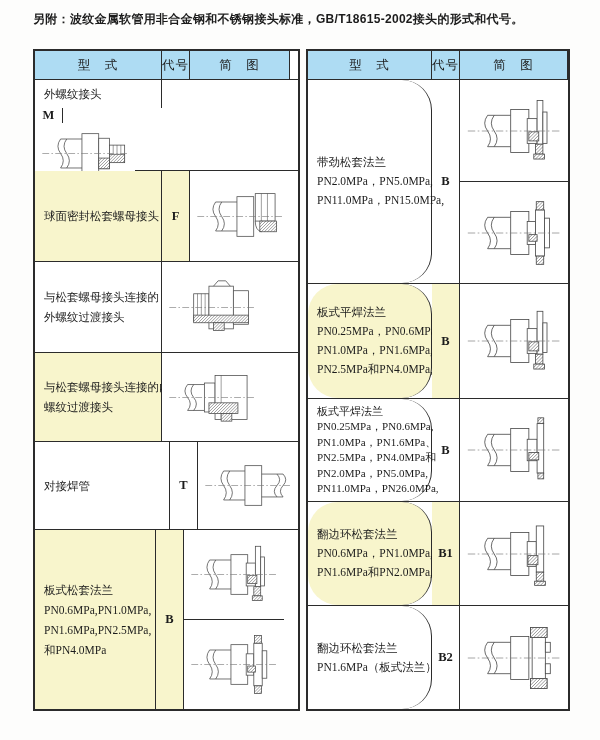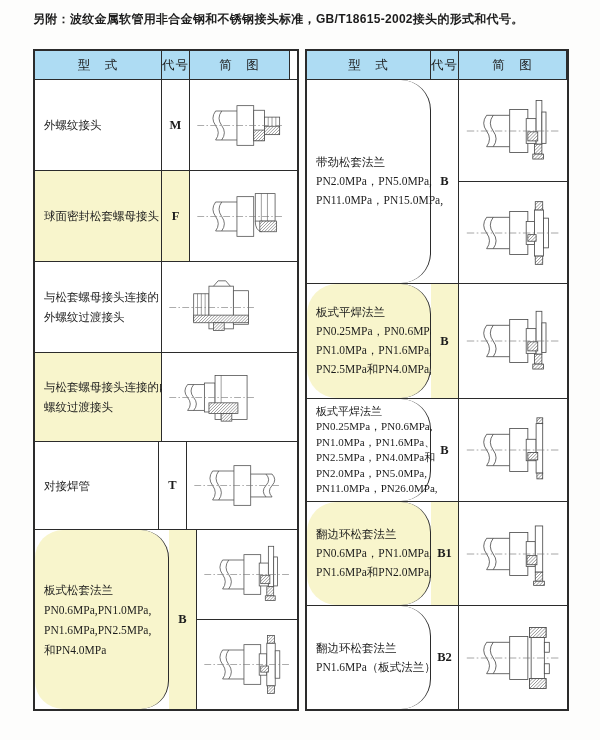--- a/index.html
+++ b/index.html
@@ -43,21 +43,21 @@
 
 <div id="page">
   <div id="note">另附：波纹金属软管用非合金钢和不锈钢接头标准，GB/T18615-2002接头的形式和代号。</div>
   <div id="tables">
     <div class="tbl tbl-left" id="tbl-left">
         <div class="trow head">
           <div class="cell" style="width: 127px;">型　式</div>
           <div class="cell" style="width: 28px;">代号</div>
           <div class="cell" style="width: 100px;">简　图</div>
         </div>
-        <div class="trow" style="height: 90px;">
+        <div class="trow" style="height: 90px; flex-direction: column;">
           <div class="cell type" style="width: 127px;">
             <div class="type-line">外螺纹接头</div>
           </div>
           <div class="cell code" style="width: 28px;">M</div>
           <div class="cell diag" style="width: 100px;">
             <div class="half">
               <svg viewBox="0 0 120 80" width="92" height="61">
                 <path d="M28,21 q-7,9.5 0,19 q7,9.5 0,19" fill="none" stroke="#4a4a4a" stroke-width="1"></path>
                 <path d="M36,21 q-7,9.5 0,19 q7,9.5 0,19" fill="none" stroke="#4a4a4a" stroke-width="1"></path>
                 <line x1="28" y1="21" x2="56" y2="21" stroke="#4a4a4a" stroke-width="1"></line>
@@ -199,21 +199,21 @@
                 <line x1="72" y1="69" x2="80" y2="61" stroke="#4a4a4a" stroke-width="0.7"></line>
                 <line x1="74" y1="71" x2="84" y2="61" stroke="#4a4a4a" stroke-width="0.7"></line>
                 <line x1="78" y1="71" x2="86" y2="63" stroke="#4a4a4a" stroke-width="0.7"></line>
                 <line x1="82" y1="71" x2="86" y2="67" stroke="#4a4a4a" stroke-width="0.7"></line>
                 <line x1="4" y1="40" x2="116" y2="40" stroke="#777" stroke-width="0.8" stroke-dasharray="9 3 2 3"></line>
               </svg>
             </div>
           </div>
         </div>
         <div class="trow" style="height: 87px;">
-          <div class="cell type" style="width: 124px;">
+          <div class="cell type" style="width: 135px;">
             <div class="type-line">对接焊管</div>
           </div>
           <div class="cell code" style="width: 28px;">T</div>
           <div class="cell diag" style="width: 100px;">
             <div class="half">
               <svg viewBox="0 0 120 80" width="92" height="61">
                 <path d="M28,21 q-7,9.5 0,19 q7,9.5 0,19" fill="none" stroke="#4a4a4a" stroke-width="1"></path>
                 <path d="M36,21 q-7,9.5 0,19 q7,9.5 0,19" fill="none" stroke="#4a4a4a" stroke-width="1"></path>
                 <line x1="28" y1="21" x2="56" y2="21" stroke="#4a4a4a" stroke-width="1"></line>
                 <line x1="28" y1="59" x2="56" y2="59" stroke="#4a4a4a" stroke-width="1"></line>
@@ -221,21 +221,21 @@
                 <line x1="78" y1="25" x2="106" y2="25" stroke="#4a4a4a" stroke-width="1"></line>
                 <line x1="78" y1="55" x2="106" y2="55" stroke="#4a4a4a" stroke-width="1"></line>
                 <path d="M106,25 q7,7.5 0,15 q-7,7.5 0,15" fill="none" stroke="#4a4a4a" stroke-width="1"></path>
                 <path d="M98,25 q7,7.5 0,15 q-7,7.5 0,15" fill="none" stroke="#4a4a4a" stroke-width="1"></path>
                 <line x1="4" y1="40" x2="116" y2="40" stroke="#777" stroke-width="0.8" stroke-dasharray="9 3 2 3"></line>
               </svg>
             </div>
           </div>
         </div>
         <div class="trow hl" style="height: 179px;">
-          <div class="cell type" style="width: 134px; border-radius: 28px;">
+          <div class="cell type" style="width: 121px;">
             <div class="type-line">板式松套法兰</div>
             <div class="type-line">PN0.6MPa,PN1.0MPa,</div>
             <div class="type-line">PN1.6MPa,PN2.5MPa,</div>
             <div class="type-line">和PN4.0MPa</div>
           </div>
           <div class="cell code" style="width: 28px;">B</div>
           <div class="cell diag" style="width: 100px;">
             <div class="half">
               <svg viewBox="0 0 120 80" width="92" height="61">
                 <path d="M28,21 q-7,9.5 0,19 q7,9.5 0,19" fill="none" stroke="#4a4a4a" stroke-width="1"></path>

